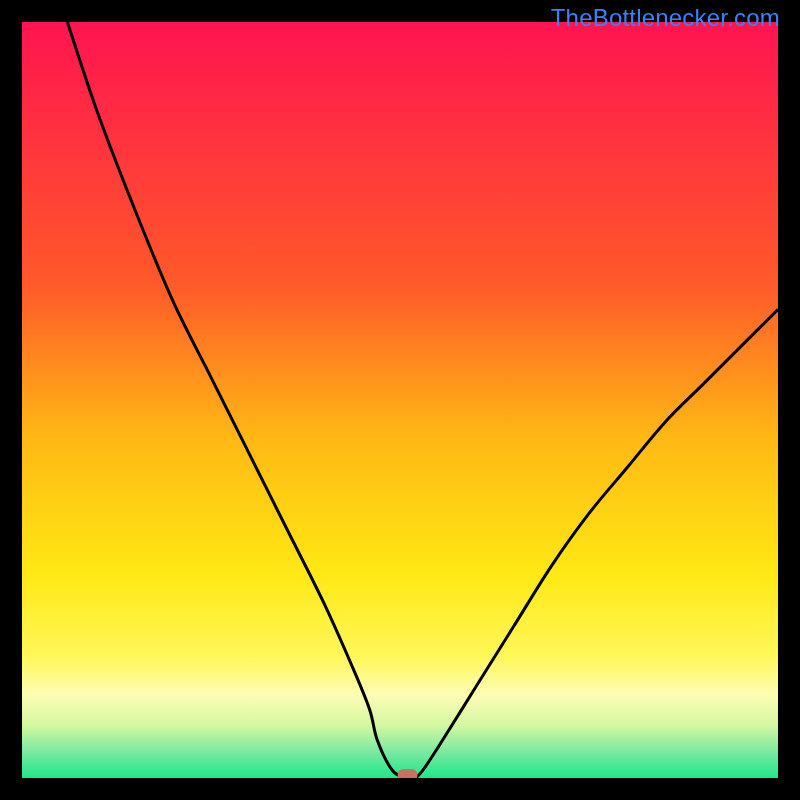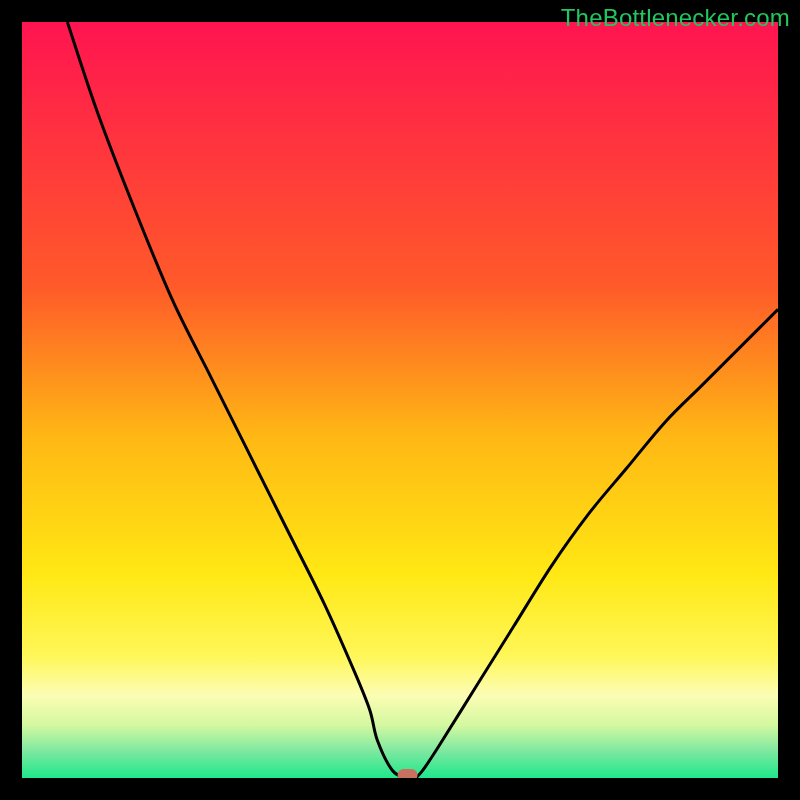--- a/index.html
+++ b/index.html
@@ -27,22 +27,22 @@
   }
   .gradient-bg {
     position: absolute;
     inset: 0;
     width: 100%;
     height: 100%;
   }
   .attribution {
     position: absolute;
     top: 4px;
-    right: 10px;
-    color: #22c55e;
+    right: 20px;
+    color: #3b82f6;
     font-size: 24px;
     font-weight: 500;
     letter-spacing: 0.2px;
     z-index: 10;
   }
   .curve-svg {
     position: absolute;
     inset: 0;
     width: 100%;
     height: 100%;

